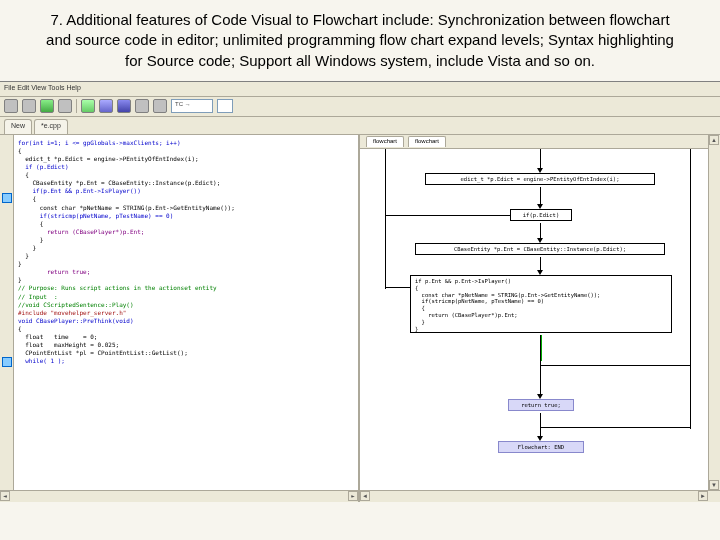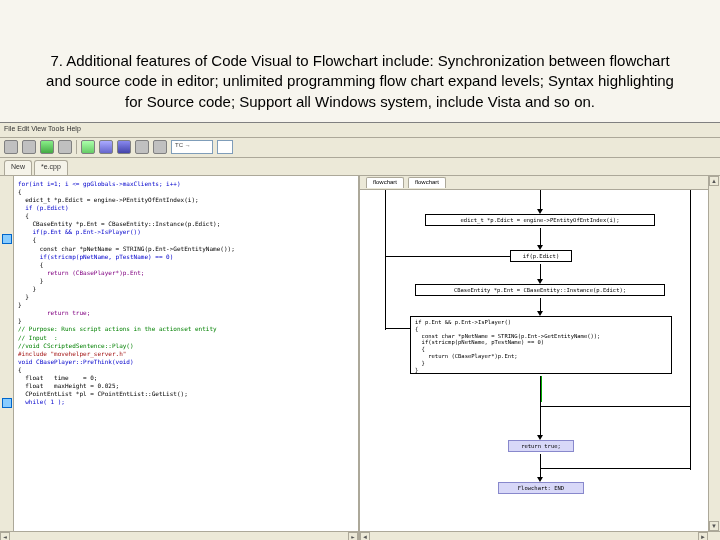--- a/index.html
+++ b/index.html
@@ -1,17 +1,17 @@
 <!DOCTYPE html>
 <html><head>
 <meta charset="utf-8">
 <style>
 * { margin:0; padding:0; box-sizing:border-box; }
 body { width:720px; height:540px; font-family:Arial,sans-serif; background:#f7f5ee; overflow:hidden; }
-.header-text { padding:10px 44px; text-align:center; font-size:15px; line-height:1.35; color:#000; background:#f7f5ee;margin-top:41px; }
+.header-text { padding:10px 44px; text-align:center; font-size:15px; line-height:1.35; color:#000; background:#f7f5ee; }
 .app-area { position:relative; width:720px; height:420px; background:#d4d0c8; border-top:1px solid #808080; }
 .menubar { height:15px; background:#ece9d8; border-bottom:1px solid #aca899; font-size:7px; color:#333; padding:2px 4px; }
 .toolbar1 { height:20px; background:#ece9d8; border-bottom:1px solid #aca899; display:flex; align-items:center; gap:4px; padding:0 4px; }
 .tbicon { width:14px; height:14px; background:#c0c0c0; border:1px solid #808080; border-radius:2px; }
 .tbicon.green { background:linear-gradient(#8e8,#4a4); }
 .tbicon.blue { background:linear-gradient(#88e,#44a); }
 .tbicon.xl { background:linear-gradient(#afa,#6c6); }
 .tbicon.wd { background:linear-gradient(#aaf,#66c); }
 .tbsep { width:1px; height:14px; background:#aca899; }
 .tbfield { height:14px; background:#fff; border:1px solid #7f9db9; font-size:6px; padding:1px 3px; color:#444; }

